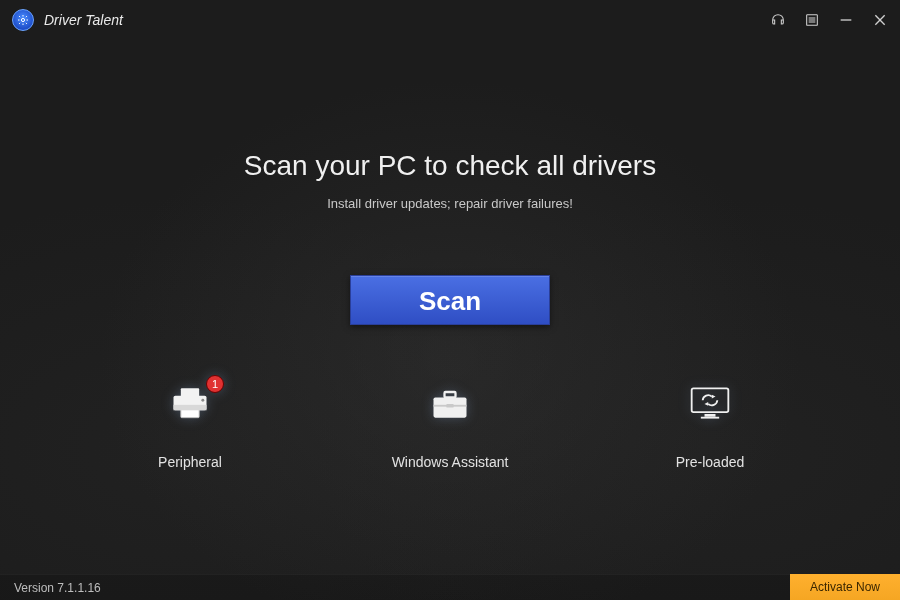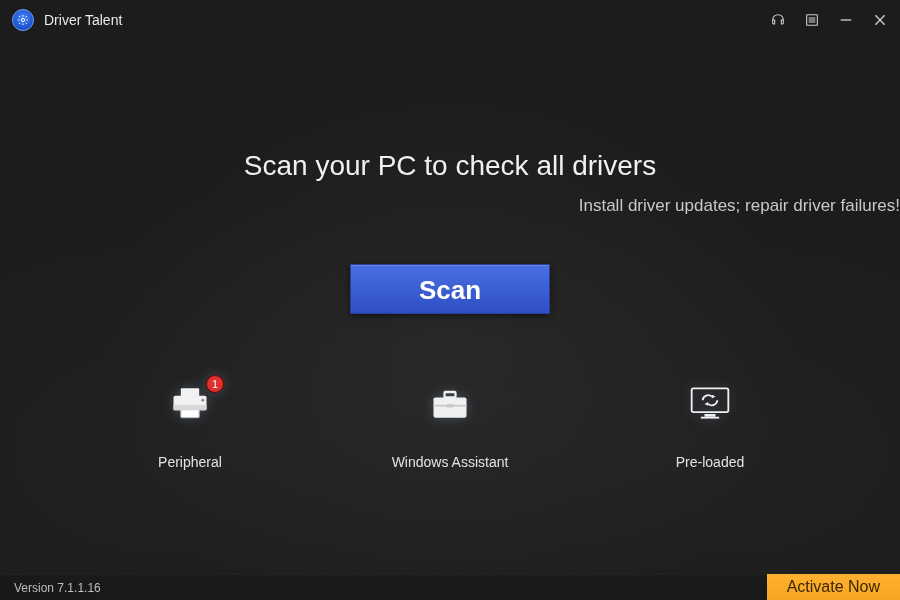--- a/index.html
+++ b/index.html
@@ -11,20 +11,21 @@
                       radial-gradient(ellipse at 80% 75%, rgba(70,70,70,0.12) 0%, rgba(28,28,28,0) 40%);
     color: #e6e6e6;
     position: relative;
   }
   
   .titlebar {
     height: 40px;
     display: flex;
     align-items: center;
     padding: 0 12px;
+    font-style: italic;
   }
   .app-icon {
     width: 22px; height: 22px;
     border-radius: 50%;
     background: radial-gradient(circle at 50% 40%, #4a8cff 0%, #1e4ec9 70%);
     border: 1px solid #6aa3ff;
     display: flex; align-items: center; justify-content: center;
     margin-right: 10px;
   }
   .app-icon svg { width: 12px; height: 12px; }
@@ -34,25 +35,25 @@
   .win-btn { width: 16px; height: 16px; display: flex; align-items: center; justify-content: center; cursor: pointer; }
   .win-btn svg { width: 16px; height: 16px; stroke: #cfcfcf; }
 
   
   .main {
     position: absolute;
     top: 150px; left: 0; right: 0;
     text-align: center;
   }
   .headline { font-size: 28px; font-weight: 400; color: #f0f0f0; }
-  .subtext { font-size: 17px; color: #c8c8c8; margin-top: 14px; text-align: right; }
+  .subtext { font-size: 13px; color: #c8c8c8; margin-top: 14px; }
 
   .scan-btn {
     display: inline-block;
-    margin-top: 48px;
+    margin-top: 64px;
     width: 200px; height: 50px;
     line-height: 50px;
     font-size: 26px;
     font-weight: 600;
     color: #fff;
     background: linear-gradient(to bottom, #4a6fe3 0%, #2f4ec4 100%);
     border: 1px solid #2a3f9a;
     cursor: pointer;
     text-align: center;
     box-shadow: 0 1px 0 rgba(255,255,255,0.15) inset, 0 2px 6px rgba(0,0,0,0.5);
@@ -92,21 +93,21 @@
     display: flex; align-items: center;
     padding-left: 14px;
   }
   .version { font-size: 12px; color: #bdbdbd; }
   .activate {
     position: absolute; right: 0; bottom: 0;
     height: 26px; line-height: 26px;
     padding: 0 20px;
     background: linear-gradient(to bottom, #ffb02e, #f5a623);
     color: #3a2600;
-    font-size: 16px;
+    font-size: 12px;
     cursor: pointer;
     font-weight: 500;
   }
 </style>
 </head>
 <body>
 
 <div class="titlebar">
   <div class="app-icon">
     <svg viewBox="0 0 24 24" fill="none" stroke="#fff" stroke-width="2">

